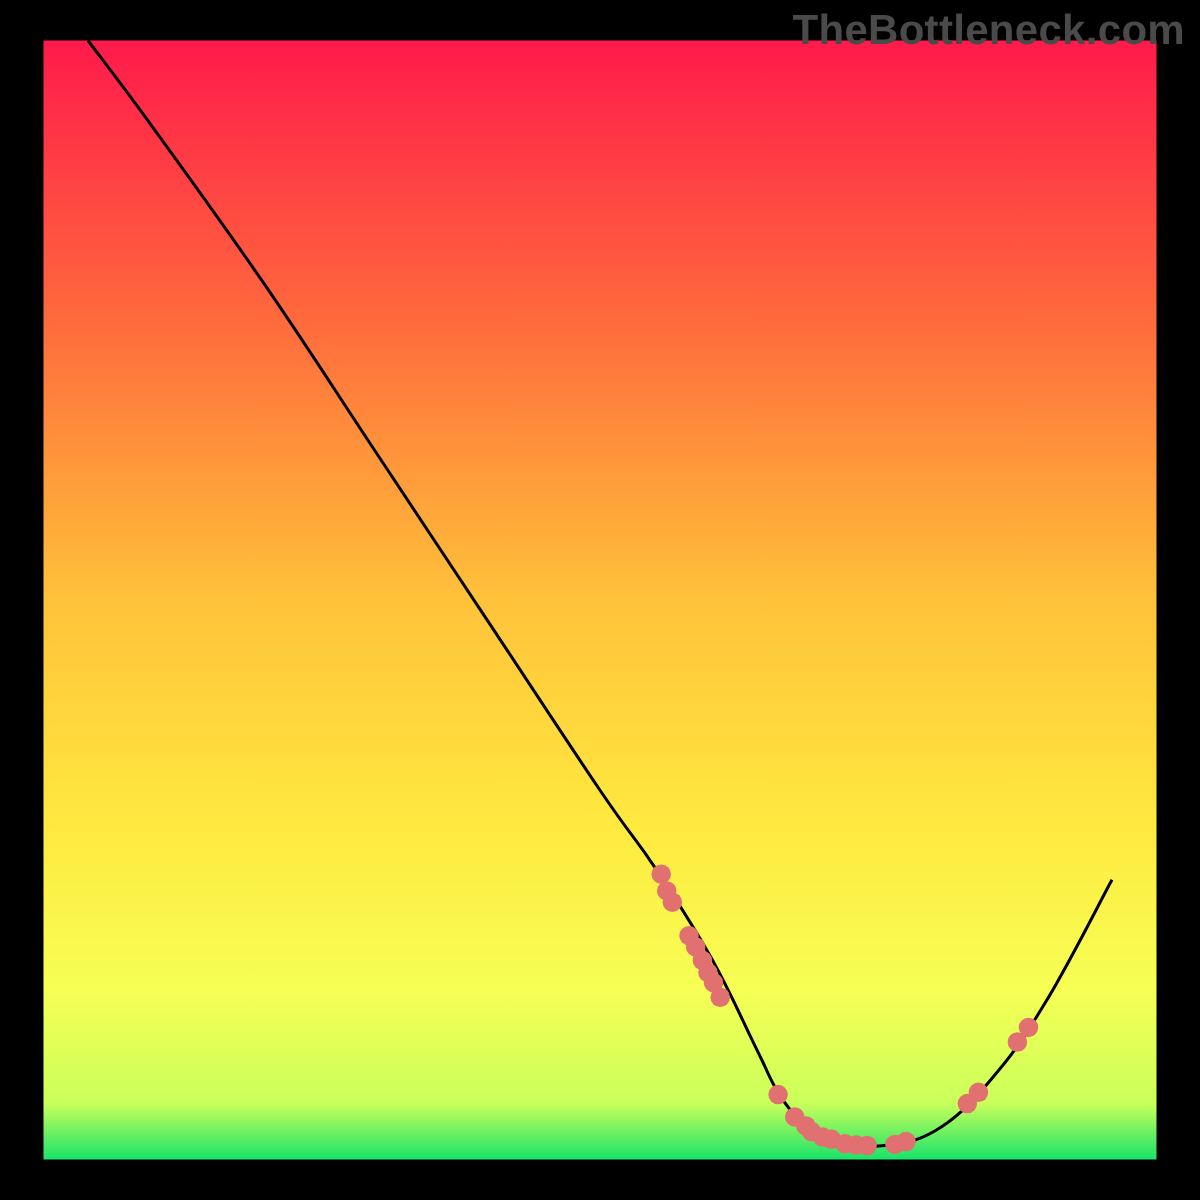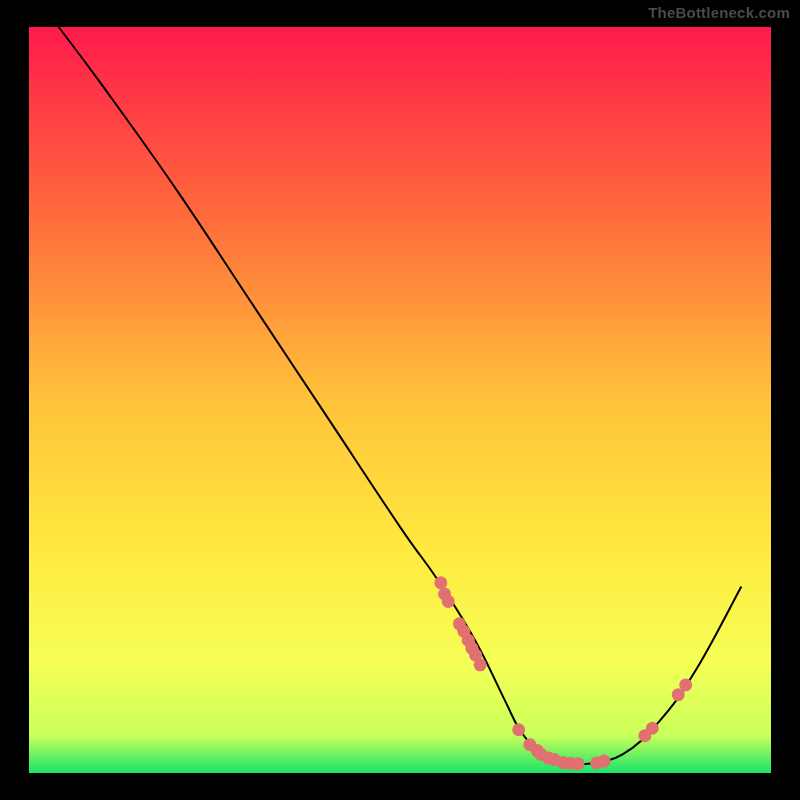--- a/index.html
+++ b/index.html
@@ -13,21 +13,21 @@
   }
   .stage {
     position: relative;
     width: 800px;
     height: 800px;
   }
   .watermark {
     position: absolute;
     top: 4px;
     right: 10px;
-    font-size: 15px;
+    font-size: 28px;
     font-weight: 600;
     color: #4a4a4a;
     letter-spacing: 0.2px;
     z-index: 5;
     user-select: none;
   }
   svg.plot {
     position: absolute;
     top: 0;
     left: 0;

